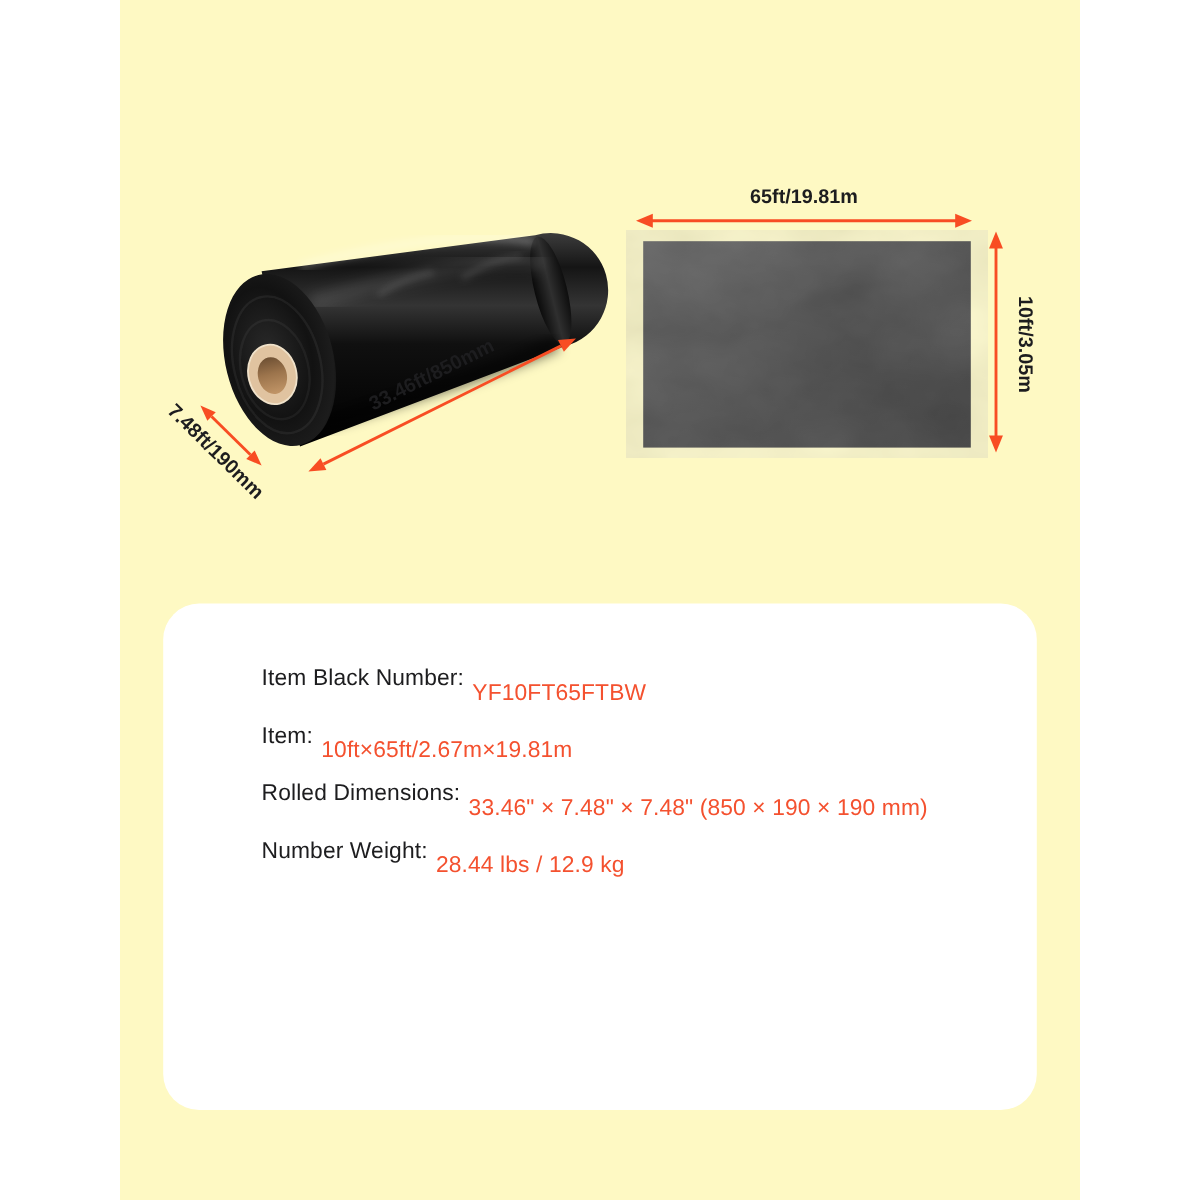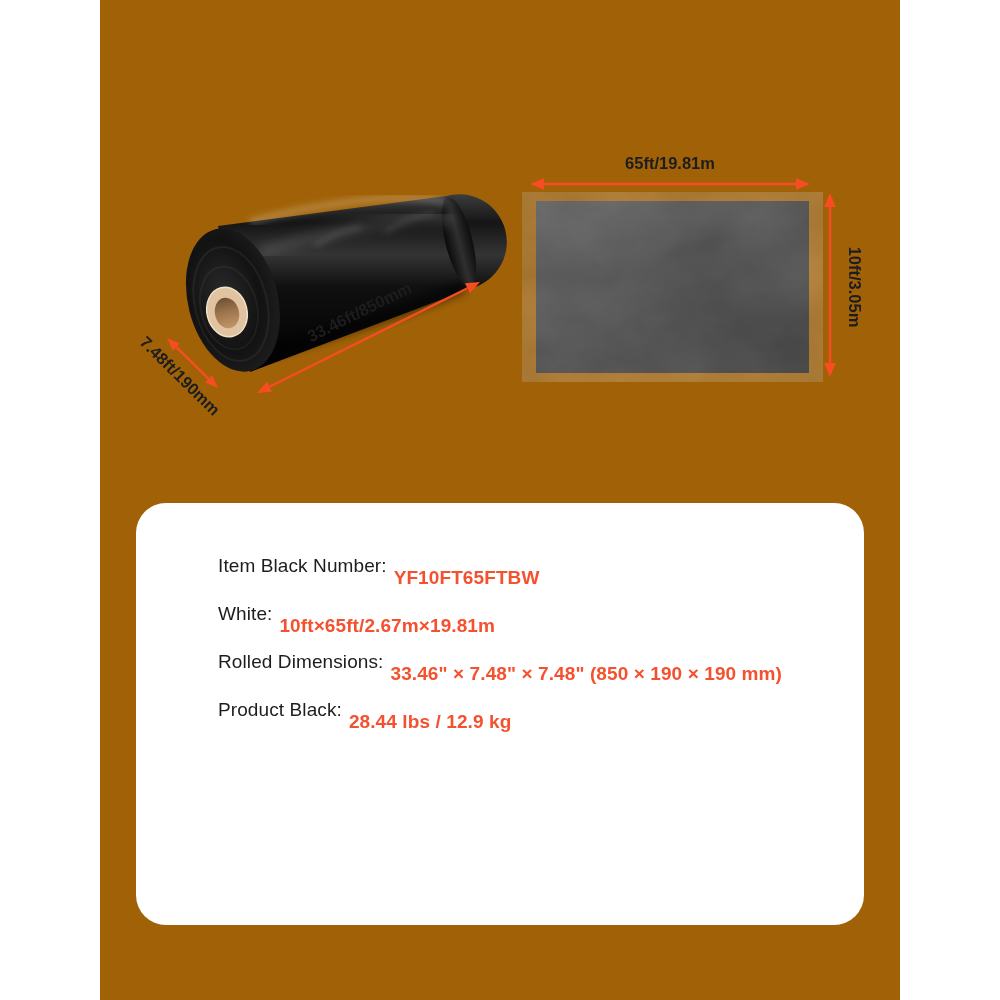--- a/index.html
+++ b/index.html
@@ -2,34 +2,34 @@
 <html><head>
 <meta charset="utf-8">
 <style>
   html,body{margin:0;padding:0;}
   body{
     width:1000px;height:1000px;position:relative;background:#ffffff;
     font-family:"Liberation Sans", sans-serif;overflow:hidden;
   }
   .panel{
     position:absolute;left:100px;top:0;width:800px;height:1000px;
-    background:#a16207;
+    background:#fef9c3;
   }
   .diagram-svg{position:absolute;left:0;top:0;display:block;}
   .spec-card{
     position:absolute;left:36px;top:503px;width:728px;height:422px;
     background:#ffffff;border-radius:30px;box-sizing:border-box;
     padding:39px 20px 0 82px;
   }
   .spec-row{
     height:48px;display:flex;align-items:center;white-space:nowrap;
     font-size:19px;letter-spacing:0.1px;
   }
   .spec-label{color:#1d1d1f;font-weight:400;margin-right:7px;}
-  .spec-value{color:#f4512f;font-weight:700;margin-top:23px;}
+  .spec-value{color:#f4512f;font-weight:400;margin-top:23px;}
   svg text{
     font-family:"Liberation Sans", sans-serif;font-weight:700;
     fill:#1d1d1f;font-size:16.5px;
   }
 </style>
 </head>
 <body>
 
 <div class="panel">
 
@@ -128,26 +128,26 @@
     <text transform="translate(262 317) rotate(-26.5)" text-anchor="middle">33.46ft/850mm</text>
     <text transform="translate(76 380) rotate(44.5)" text-anchor="middle">7.48ft/190mm</text>
   </svg>
 
   <div class="spec-card">
     <div class="spec-row">
       <span class="spec-label">Item Black Number:</span>
       <span class="spec-value">YF10FT65FTBW</span>
     </div>
     <div class="spec-row">
-      <span class="spec-label">White:</span>
+      <span class="spec-label">Item:</span>
       <span class="spec-value">10ft×65ft/2.67m×19.81m</span>
     </div>
     <div class="spec-row">
       <span class="spec-label">Rolled Dimensions:</span>
       <span class="spec-value">33.46" × 7.48" × 7.48" (850 × 190 × 190 mm)</span>
     </div>
     <div class="spec-row">
-      <span class="spec-label">Product Black:</span>
+      <span class="spec-label">Number Weight:</span>
       <span class="spec-value">28.44 lbs / 12.9 kg</span>
     </div>
   </div>
 
 </div>
 
 </body></html>

